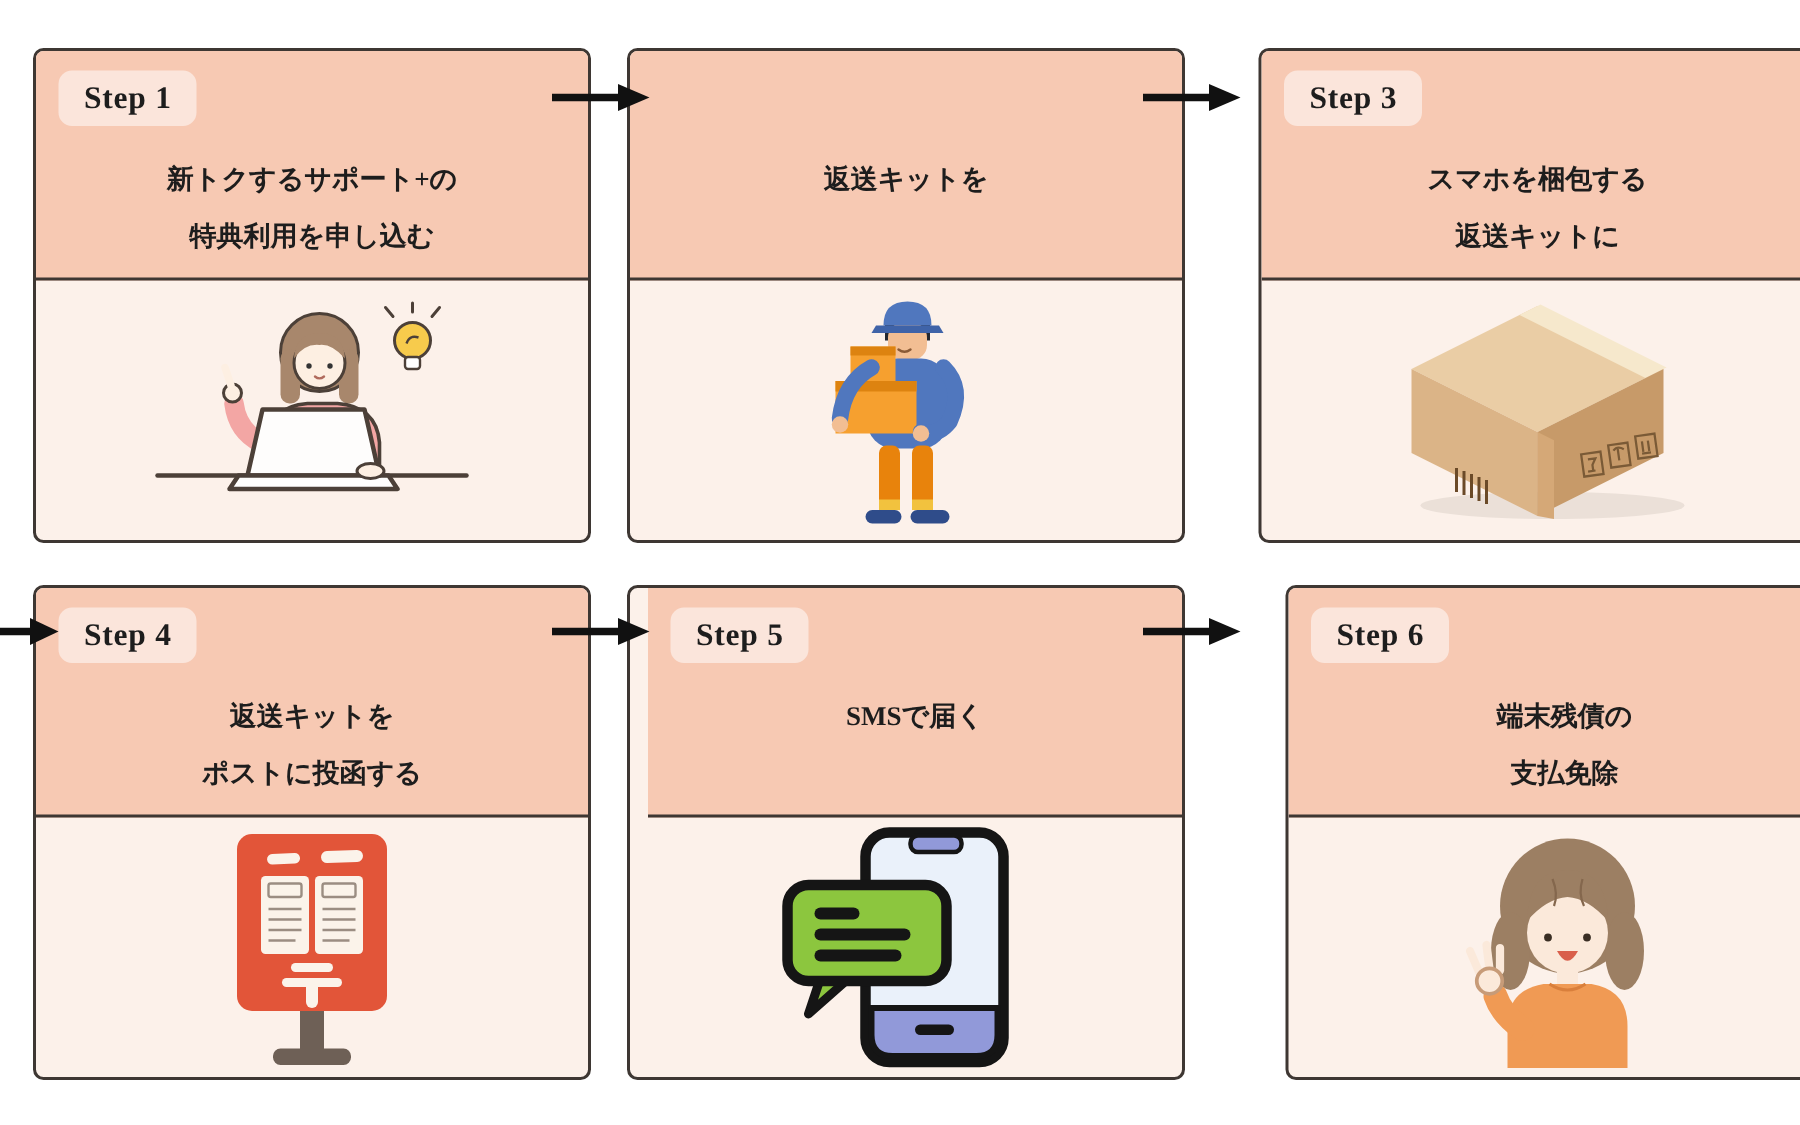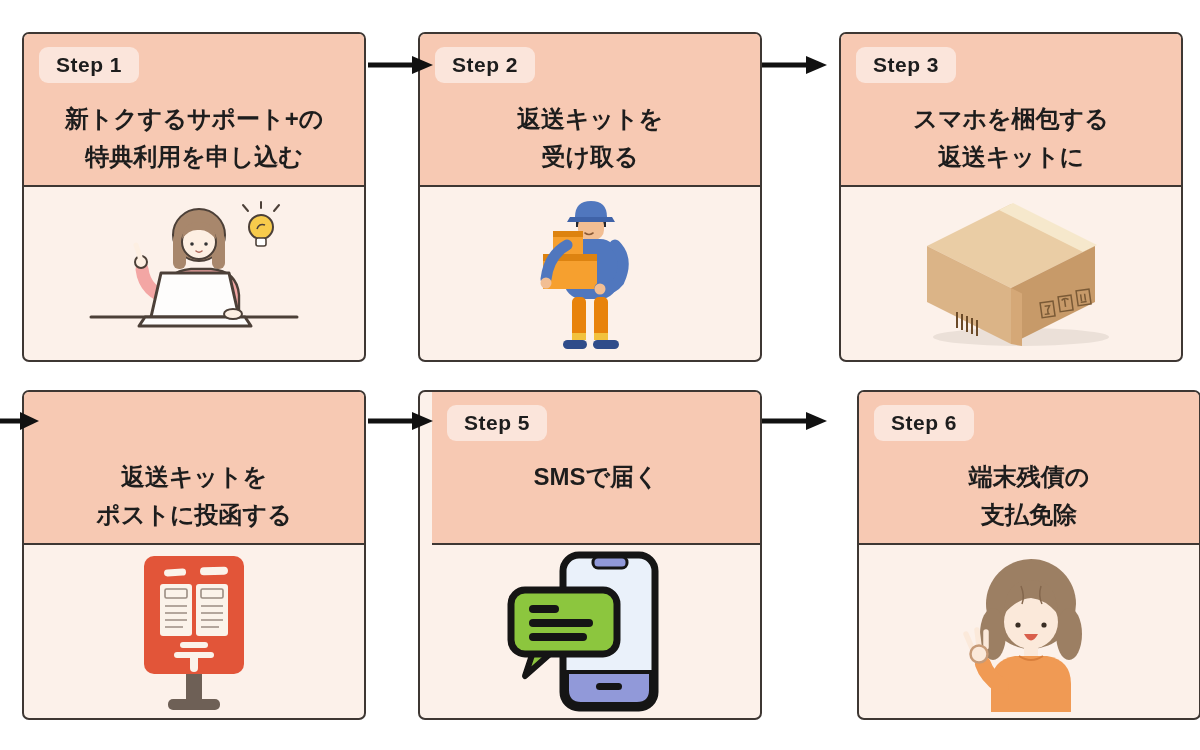--- a/index.html
+++ b/index.html
@@ -3,36 +3,37 @@
 <meta charset="utf-8">
 <style>
   html,body{margin:0;padding:0;}
   body{
     width:1200px;height:750px;position:relative;background:#ffffff;
     font-family:"Liberation Sans","DejaVu Sans",sans-serif;overflow:hidden;
     --card-header-bg:#F7C9B3;--card-body-bg:#FCF1EA;--badge-bg:#FBE5DB;
     --border:#3E3733;--arrow:#111111;--title-text:#1D1D1D;
   }
   .card{
-    position:absolute;width:344px;height:330px;box-sizing:border-box;
+    position:absolute;width:372px;height:330px;box-sizing:border-box;
     border:2px solid var(--border);border-radius:7px;background:var(--card-body-bg);
     overflow:hidden;
+    font-family:Liberation Serif, serif;
   }
   .card-header{
     position:relative;height:153px;background:var(--card-header-bg);
     border-bottom:2px solid var(--border);box-sizing:border-box;
   }
   .badge{
     position:absolute;top:13px;left:15px;background:var(--badge-bg);
     border-radius:9px;padding:6px 17px;font-size:21px;font-weight:bold;
     color:var(--title-text);letter-spacing:.5px;
   }
   .title{
     position:absolute;top:66px;left:0;width:100%;text-align:center;
-    font-size:24px;font-weight:bold;color:var(--title-text);line-height:38px;
+    font-size:18px;font-weight:bold;color:var(--title-text);line-height:38px;
   }
   .title .line{display:block;}
   .card-body{
     height:173px;display:flex;align-items:center;justify-content:center;
   }
   .arrow{position:absolute;}
 </style>
 </head>
 <body style="--card-header-bg: #F7C9B3; --card-body-bg: #FCF1EA; --badge-bg: #FBE5DB; --border: #3E3733; --arrow: #111111; --title-text: #1D1D1D; --postbox-red: #E25539; --bubble-green: #8CC63E; --phone-periwinkle: #9199D9; --uniform-blue: #5077BE; --boxes-orange: #F6A02F; --carton-tan: #DBB487; --sweater-pink: #F3A6A4; --sweater-orange: #F09A54;">
 
@@ -67,24 +68,22 @@
       <line x1="12" y1="118" x2="218" y2="118" stroke="#4c4038" stroke-width="3" stroke-linecap="round"></line>
       <polygon points="82,74 150,74 160,118 72,118" fill="#FEFDFC" stroke="#4c4038" stroke-width="3" stroke-linejoin="round"></polygon>
       <polygon points="66,118 166,118 172,127 60,127" fill="#FEFDFC" stroke="#4c4038" stroke-width="3" stroke-linejoin="round"></polygon>
       <ellipse cx="154" cy="115" rx="9" ry="5" fill="#FDEFE2" stroke="#4c4038" stroke-width="2"></ellipse>
     </svg>
   </div>
 </section>
 
 <section class="card" style="left:418px;top:32px;">
   <div class="card-header">
-    <div class="badge">Step 2</div>
     <div class="title">
       <span class="line">返送キットを</span>
-      <span class="line">受け取る</span>
     </div>
   </div>
   <div class="card-body">
     <svg width="150" height="162" viewBox="0 0 150 162">
       <rect x="61" y="20" width="30" height="14" fill="#23272F"></rect>
       <rect x="63" y="22" width="26" height="25" rx="10" fill="#F2BE93"></rect>
       <path d="M60,24 Q60,8 76,8 Q92,8 92,24 Z" fill="#5077BE"></path>
       <polygon points="55,24 97,24 100,29 52,29" fill="#3F63A8"></polygon>
       <path d="M70,40 q4,3 8,0" fill="none" stroke="#8a5a36" stroke-width="1.6" stroke-linecap="round"></path>
       <rect x="49" y="46" width="54" height="60" rx="18" fill="#5077BE"></rect>
@@ -136,20 +135,21 @@
         <line x1="66" y1="120" x2="66" y2="136"></line>
         <line x1="71" y1="122" x2="71" y2="138"></line>
         <line x1="76" y1="124" x2="76" y2="140"></line>
       </g>
     </svg>
   </div>
 </section>
 
 <section class="card" style="left:22px;top:390px;">
   <div class="card-header">
+    <div class="badge">Step 4</div>
     <div class="title">
       <span class="line">返送キットを</span>
       <span class="line">ポストに投函する</span>
     </div>
   </div>
   <div class="card-body">
     <svg width="160" height="163" viewBox="0 0 160 163">
       <rect x="30" y="6" width="100" height="118" rx="10" fill="#E25539"></rect>
       <rect x="50" y="19" width="22" height="7" rx="3.5" fill="#FBF3EA" transform="rotate(-3 61 22)"></rect>
       <rect x="86" y="17" width="28" height="8" rx="4" fill="#FBF3EA" transform="rotate(-2 100 21)"></rect>

